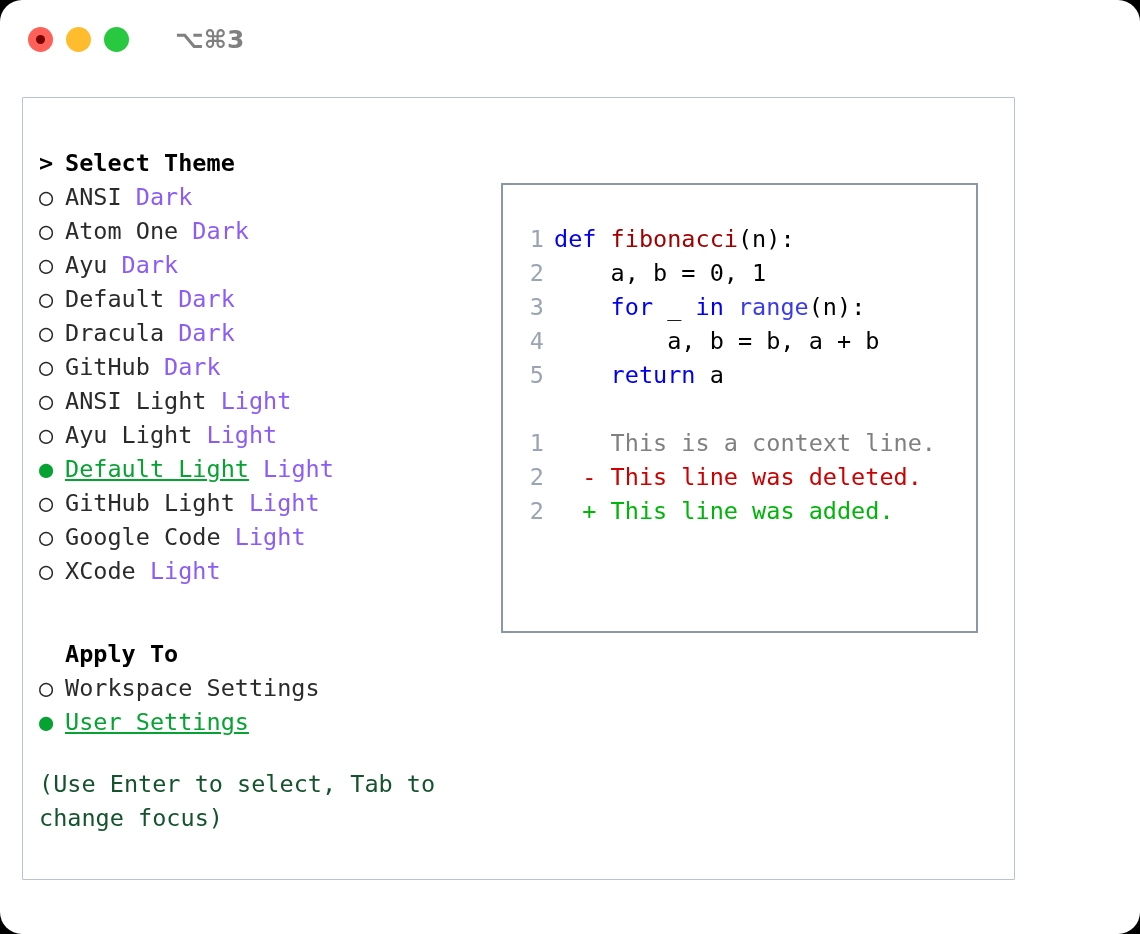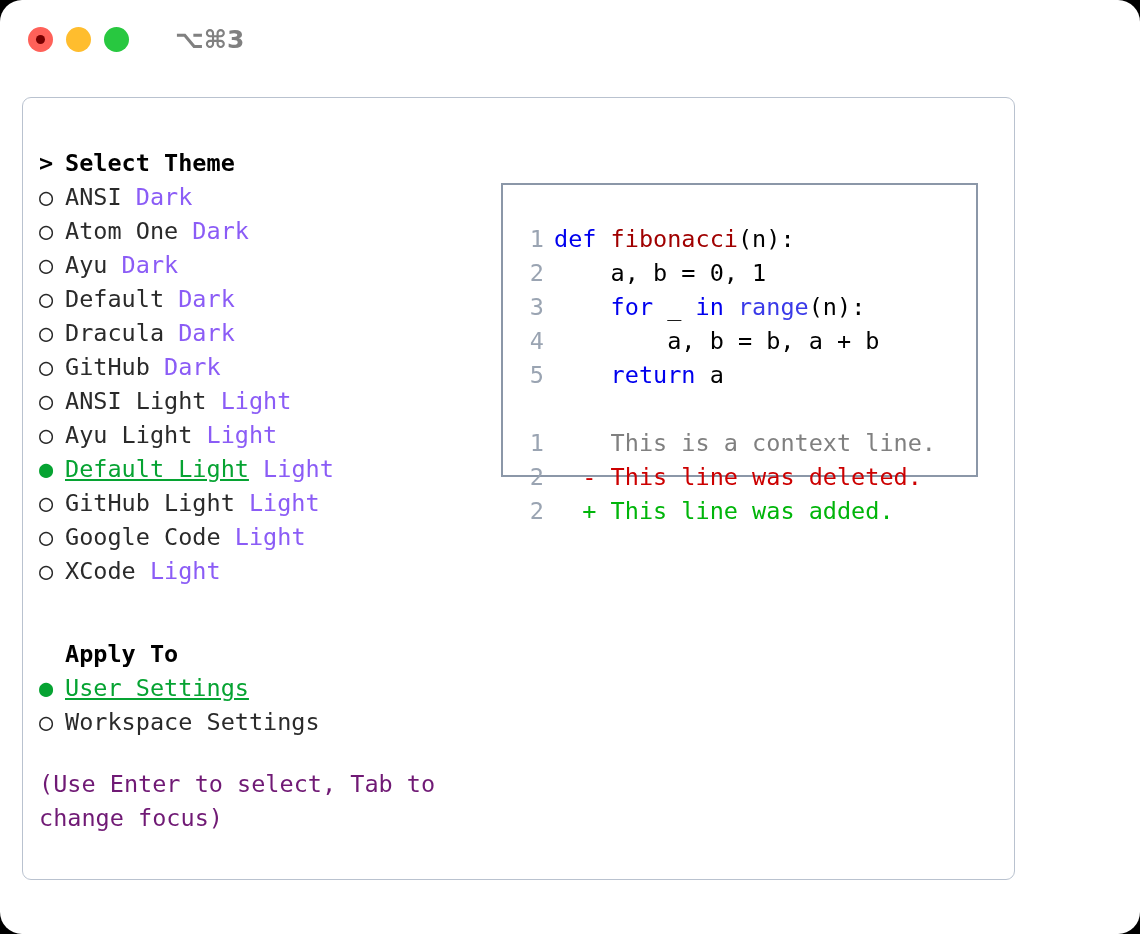--- a/index.html
+++ b/index.html
@@ -75,21 +75,21 @@
   }
 
   
   #panel {
     position: absolute;
     left: 22px;
     top: 97px;
     width: 993px;
     height: 783px;
     border: 1.5px solid #b9c2cf;
-    border-radius: 9px;
+    border-radius: 1px;
     box-sizing: border-box;
     background: #ffffff;
     padding-left: 21px;
   }
 
   #panel-body {
     position: absolute;
     left: 0;
     top: 0;
     width: 100%;
@@ -125,41 +125,41 @@
   .variant { color: #8b5cf6; }
   .marker.sel { color: #06a332; }
   .marker.unsel { color: #2a2a2a; }
 
   #apply-block { margin-top: 49px; }
 
   #hint {
     margin-top: 28px;
     font-size: 23.5px;
     line-height: 34px;
-    color: #701a75;
+    color: #14532d;
     width: 420px;
   }
 
   
   #preview-column {
     position: absolute;
     left: 478px;
     top: 48px;
     width: 500px;
   }
   #preview-title {
     font-size: 23.5px;
     font-weight: bold;
     color: #000000;
     line-height: 34px;
   }
   #preview-box {
     margin-top: 37px;
     width: 477px;
-    height: 294px;
+    height: 450px;
     border: 2px solid #8b97a8;
     box-sizing: border-box;
     background: #ffffff;
     position: relative;
   }
   #code-area {
     position: absolute;
     left: 13px;
     top: 37px;
     font-size: 23.5px;
@@ -219,22 +219,22 @@
             <div class="row"><span class="marker unsel">○</span><span class="theme-name">GitHub Light</span><span class="variant"> Light</span></div>
             <div class="row"><span class="marker unsel">○</span><span class="theme-name">Google Code</span><span class="variant"> Light</span></div>
             <div class="row"><span class="marker unsel">○</span><span class="theme-name">XCode</span><span class="variant"> Light</span></div>
           </div>
 
         <div id="apply-block">
           <div class="row">
             <span class="marker"></span><span class="section-head">Apply To</span>
           </div>
           <div id="apply-items">
+              <div class="row"><span class="marker unsel">○</span><span class="theme-name">Workspace Settings</span></div>
               <div class="row"><span class="marker sel">●</span><span class="theme-name sel">User Settings</span></div>
-              <div class="row"><span class="marker unsel">○</span><span class="theme-name">Workspace Settings</span></div>
             </div>
         </div>
 
         <div id="hint">(Use Enter to select, Tab to change focus)</div>
       </div>
 
       <div id="preview-column">
         <div id="preview-box">
           <div id="code-area"><div class="code-line"><span class="lineno">1</span><span class="kw">def </span><span class="fn">fibonacci</span><span class="plain">(n):</span></div><div class="code-line"><span class="lineno">2</span><span class="plain">    a, b = 0, 1</span></div><div class="code-line"><span class="lineno">3</span><span class="plain">    </span><span class="kw">for</span><span class="plain"> _ </span><span class="kw">in</span><span class="plain"> </span><span class="bi">range</span><span class="plain">(n):</span></div><div class="code-line"><span class="lineno">4</span><span class="plain">        a, b = b, a + b</span></div><div class="code-line"><span class="lineno">5</span><span class="plain">    </span><span class="kw">return</span><span class="plain"> a</span></div><div class="spacer-line"></div><div class="code-line"><span class="lineno">1</span><span class="ctx">   </span><span class="ctx"> This is a context line.</span></div><div class="code-line"><span class="lineno">2</span><span class="del">  -</span><span class="del"> This line was deleted.</span></div><div class="code-line"><span class="lineno">2</span><span class="add">  +</span><span class="add"> This line was added.</span></div></div>
         </div>

